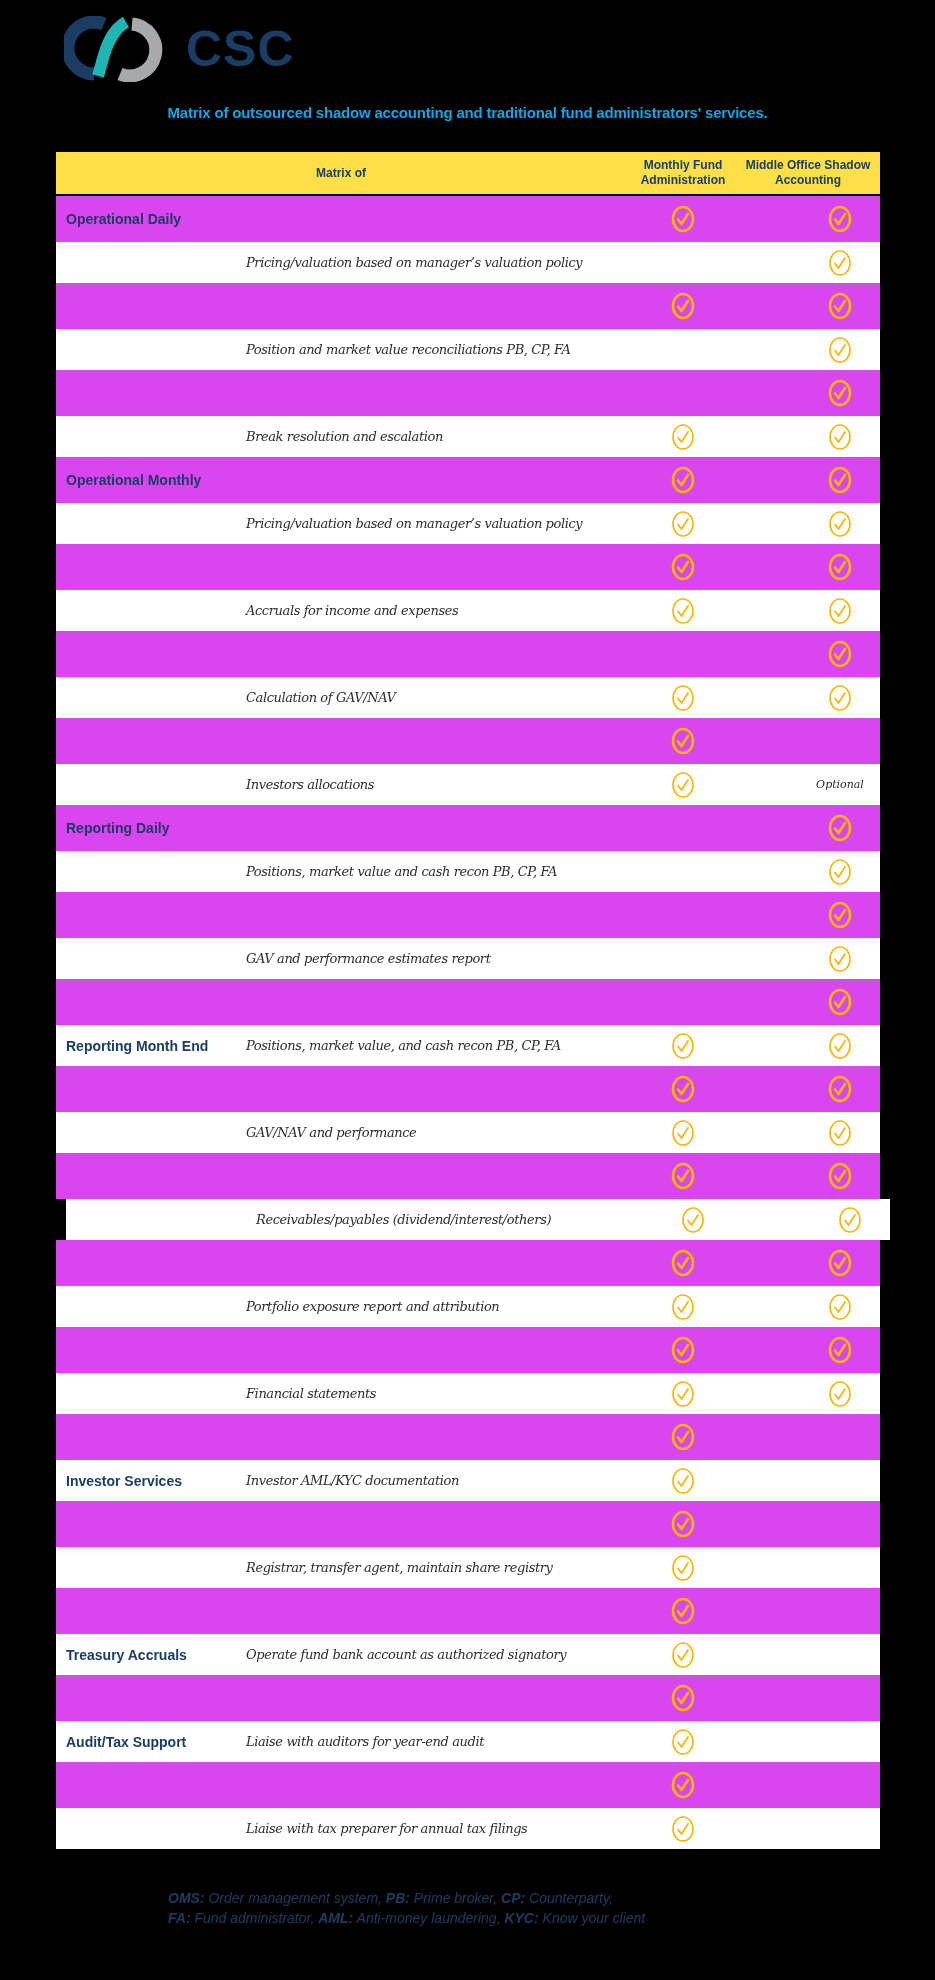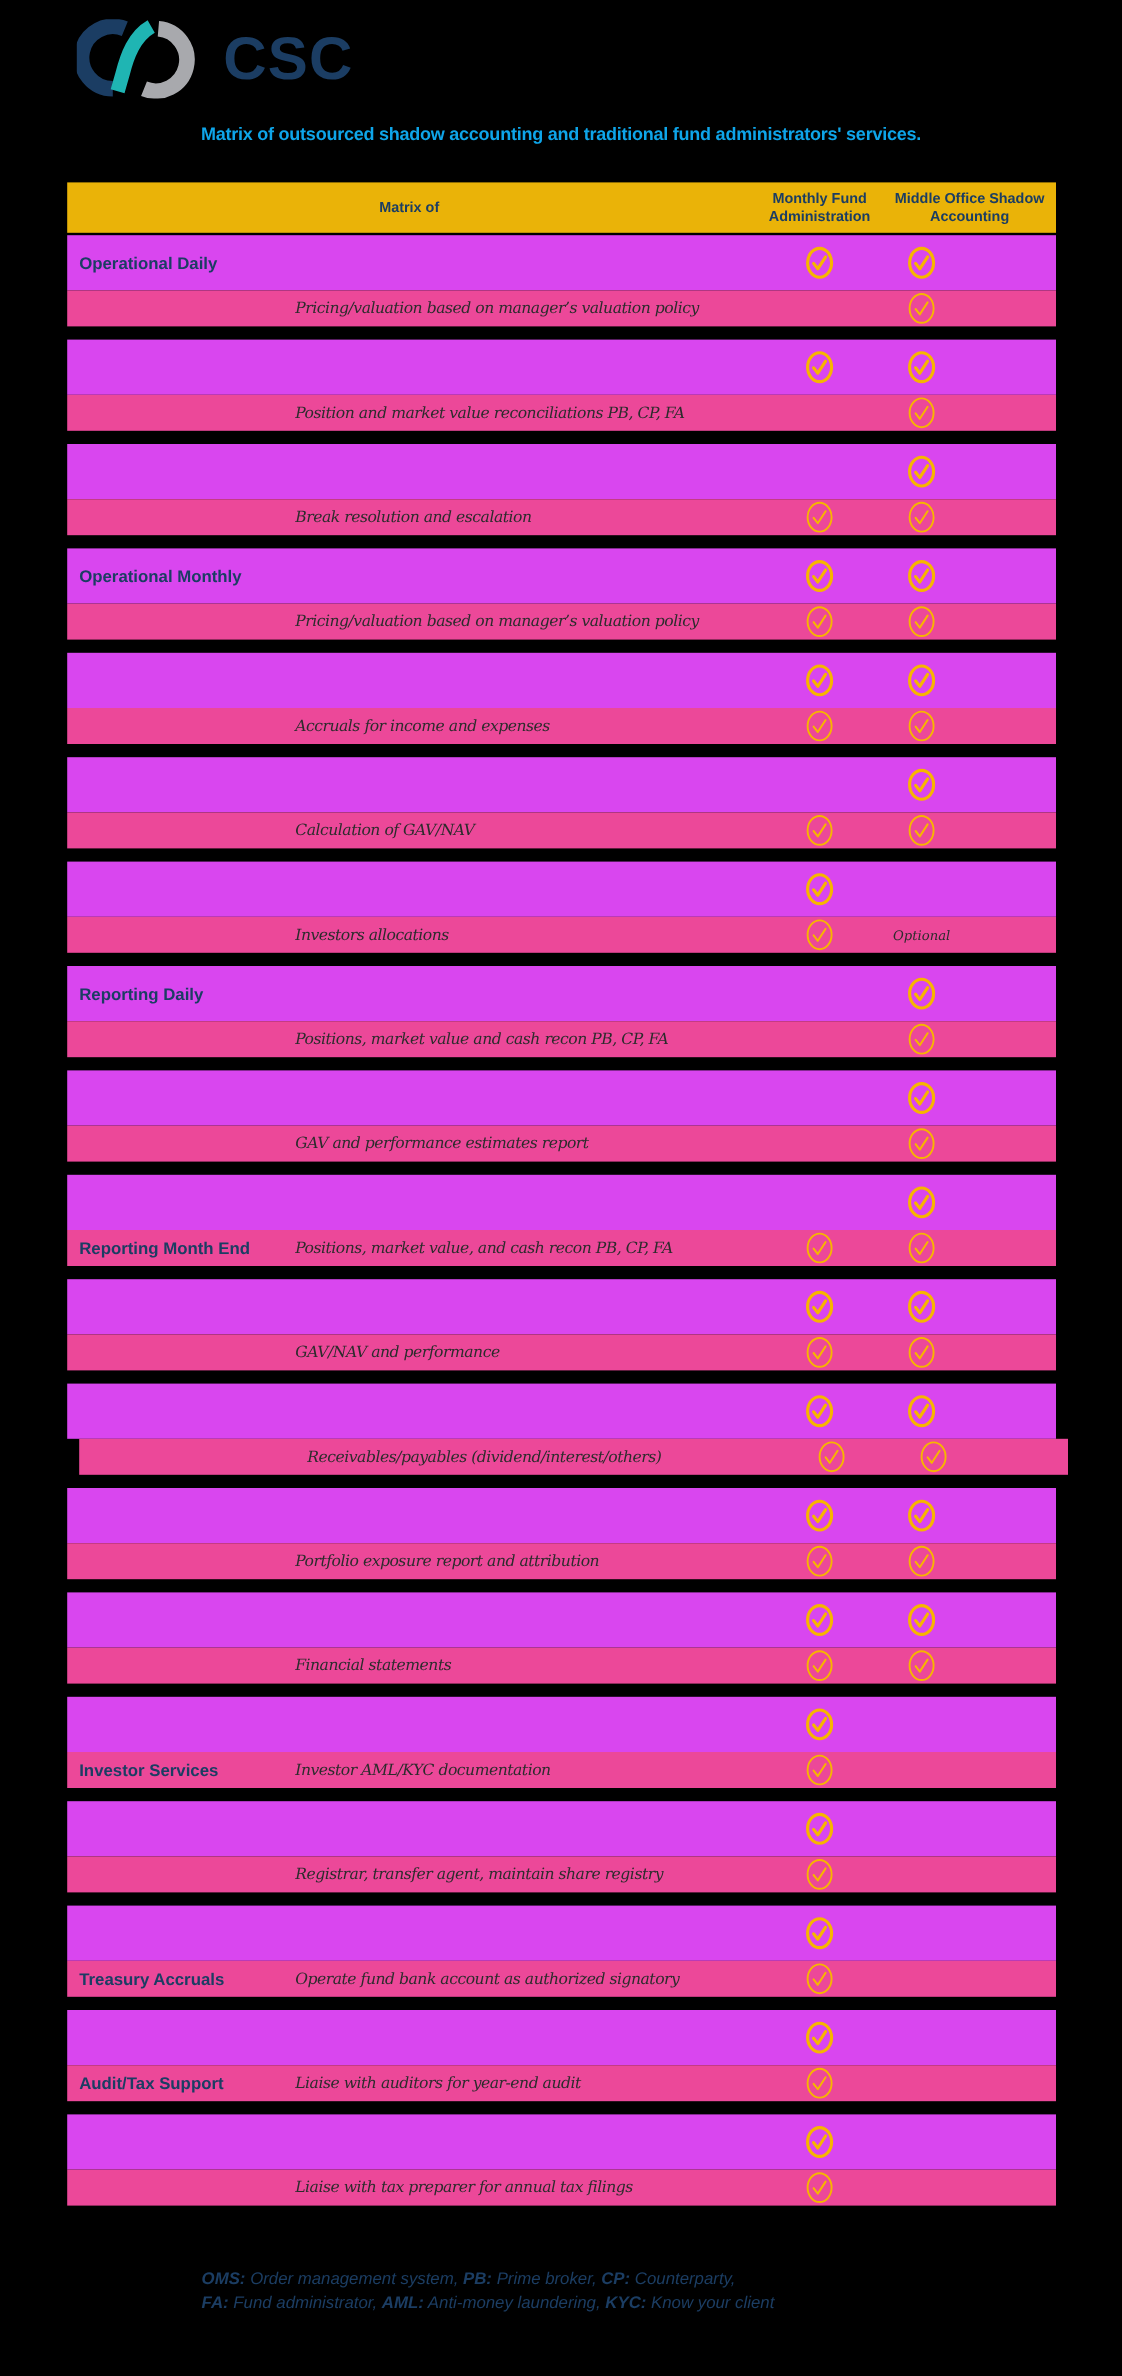--- a/index.html
+++ b/index.html
@@ -14,54 +14,54 @@
     font-family: "Liberation Sans", sans-serif; font-weight: bold;
     font-size: 50px; color: #1b3d63; letter-spacing: 1px; line-height: 58px;
   }
   .title {
     position: absolute; left: 0; width: 935px; top: 104px; text-align: center;
     font-family: "Liberation Sans", sans-serif; font-weight: bold; font-size: 15px;
     color: #0ea5e9; letter-spacing: -0.2px;
   }
   .table { position: absolute; left: 56px; top: 152px; width: 824px; }
   .hdr {
-    position: absolute; left: 0; top: 0; width: 824px; height: 42px; background: #eab308;
+    position: absolute; left: 0; top: 0; width: 824px; height: 42px; background: #fde047;
   }
   .hdr .c0 {
     position: absolute; left: 0; width: 570px; top: 0; height: 42px;
     display: flex; align-items: center; justify-content: center;
     font-weight: bold; font-size: 12px; color: #1b3d63;
   }
   .hdr .c1, .hdr .c2 {
     position: absolute; top: 0; height: 42px; display: flex; align-items: center;
     justify-content: center; text-align: center;
     font-weight: bold; font-size: 12px; color: #1b3d63; line-height: 15px;
   }
   .hdr .c1 { left: 572px; width: 110px; }
   .hdr .c2 { left: 682px; width: 140px; }
   .row { position: absolute; left: 0; width: 824px; }
-  .row.grey { background: #ec4899; height: 30px; }
+  .row.grey { background: #ffffff; height: 41px; }
   .row.black { background: #d946ef; height: 46px; }
   .cat {
     position: absolute; left: 10px; top: 0; height: 100%;
     display: flex; align-items: center;
     font-weight: bold; font-size: 14px; color: #1b3d63; white-space: nowrap;
   }
   .item {
     position: absolute; left: 190px; top: 0; height: 100%;
     display: flex; align-items: center;
     font-family: "DejaVu Serif", serif; font-style: italic; font-size: 13px;
     color: #2c2c2c; white-space: nowrap; letter-spacing: -0.4px;
   }
   .cell {
     position: absolute; top: 0; height: 100%; width: 40px;
     display: flex; align-items: center; justify-content: center;
   }
   .cell.m1 { left: 607px; }
-  .cell.m2 { left: 692px; }
+  .cell.m2 { left: 764px; }
   .cell .opt {
     font-family: "DejaVu Serif", serif; font-style: italic; font-size: 11px; color: #2c2c2c;
   }
   .footnote {
     position: absolute; left: 168px; top: 1888px; font-size: 14px; line-height: 20px;
     color: #1b3d63;
     font-style: italic;
   }
   .footnote b { font-weight: bold; }
 </style>

